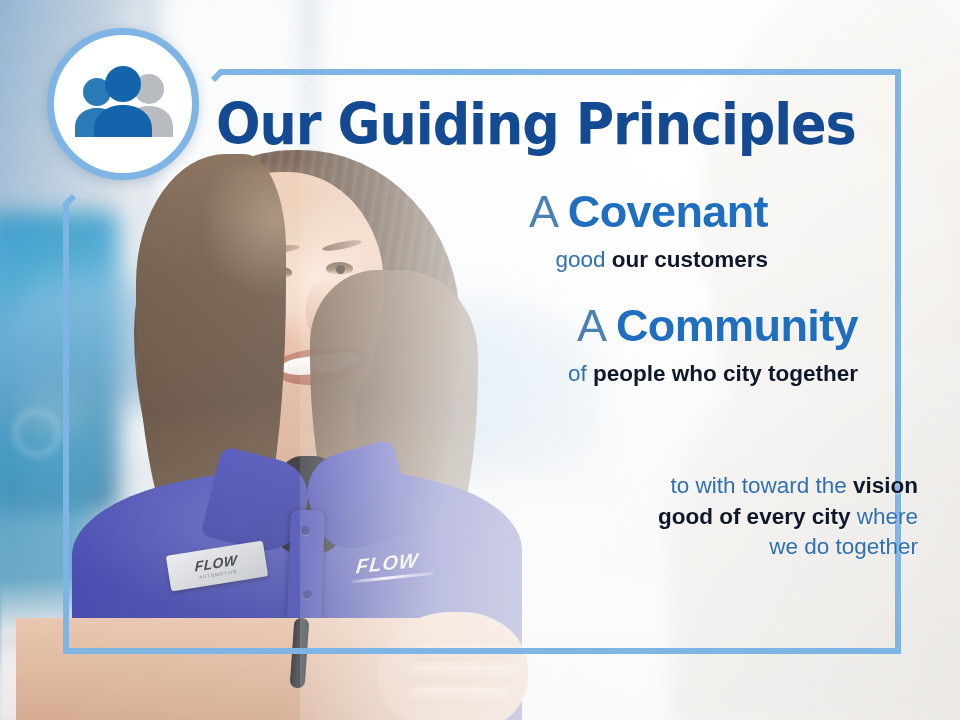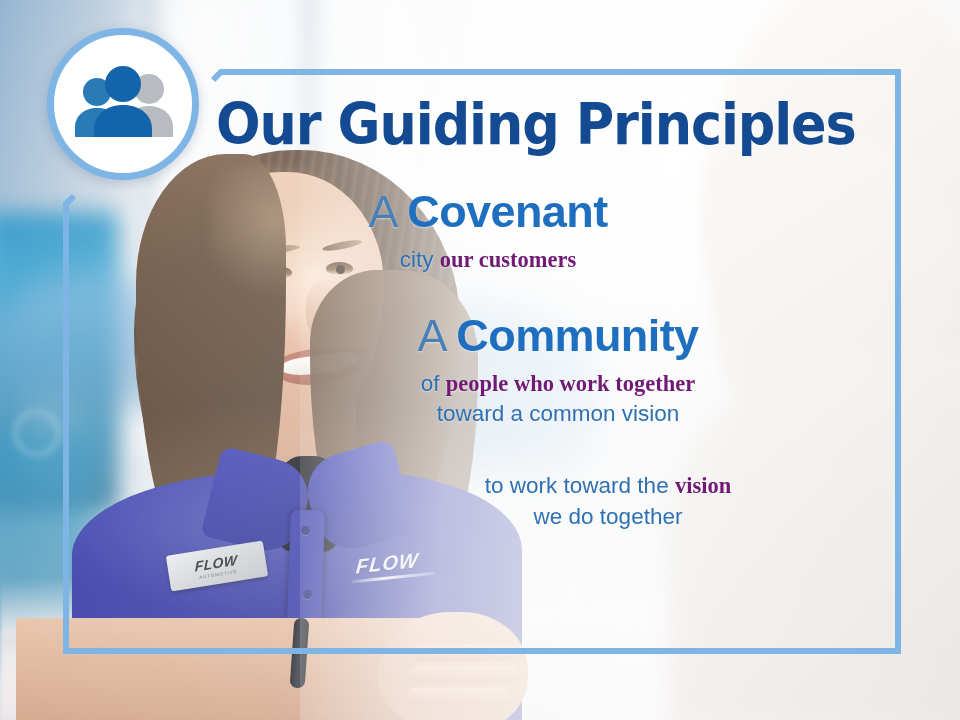--- a/index.html
+++ b/index.html
@@ -351,46 +351,46 @@
     line-height:1.0;
     letter-spacing:-1.2px;
     color:#134a92;
     text-align:center;
     transform:scaleX(0.92);
     transform-origin:left center;
     text-shadow:0 1px 2px rgba(255,255,255,0.55);
     white-space:nowrap;
   }
 
-  .principle { position:absolute; text-align:center; }
+  .principle { position:absolute; text-align:right; }
 
   .p-head {
     font-family:"Liberation Sans", sans-serif;
     font-size:45px;
     line-height:1.06;
     letter-spacing:-0.6px;
     white-space:nowrap;
     text-shadow:0 1px 2px rgba(255,255,255,0.5);
   }
   .p-art { font-weight:400; color:#4b80b6; }
   .p-word { font-weight:700; color:#1f6fc0; }
 
   .p-sub {
     font-family:"Liberation Sans", sans-serif;
     font-size:22.5px;
     line-height:1.33;
     color:#2f70b2;
     margin-top:9px;
     text-shadow:0 1px 2px rgba(255,255,255,0.5);
   }
-  .p-sub b { font-weight:700; color:#701a75;font-family:Liberation Serif, serif; }
+  .p-sub b { font-weight:700; color:#0f172a; }
 
   
   #principle-0 { left:208px; top:188px; width:560px; }
-  #principle-1 { left:258px; top:312px; width:600px; }
+  #principle-1 { left:258px; top:302px; width:600px; }
   #principle-2 { left:298px; top:462px; width:620px; }
   #principle-1 .p-sub { font-size:22.5px; }
   #principle-2 .p-sub { font-size:22.5px; line-height:1.36; }
 </style>
 </head>
 <body>
 
 <div class="poster">
 
   <div class="photo">
@@ -499,36 +499,36 @@
   <div class="content">
 
     <div class="headline">Our Guiding Principles</div>
 
     <div class="principle" id="principle-0">
       <div class="p-head">
         <span class="p-art">A </span>
         <span class="p-word">Covenant</span>
       </div>
       <div class="p-sub">
-          <div><span>city </span><b>our customers</b></div>
+          <div><span>good </span><b>our customers</b></div>
         </div>
     </div>
 
     <div class="principle" id="principle-1">
       <div class="p-head">
         <span class="p-art">A </span>
         <span class="p-word">Community</span>
       </div>
       <div class="p-sub">
-          <div><span>of </span><b>people who work together</b></div>
-          <div><span>toward a common vision</span></div>
+          <div><span>of </span><b>people who city together</b></div>
         </div>
     </div>
 
     <div class="principle" id="principle-2">
       <div class="p-sub">
-          <div><span>to work toward the </span><b>vision</b></div>
+          <div><span>to with toward the </span><b>vision</b></div>
+          <div><b>good of every city</b><span> where</span></div>
           <div><span>we do together</span></div>
         </div>
     </div>
 
   </div>
 </div>
 
 </body></html>

